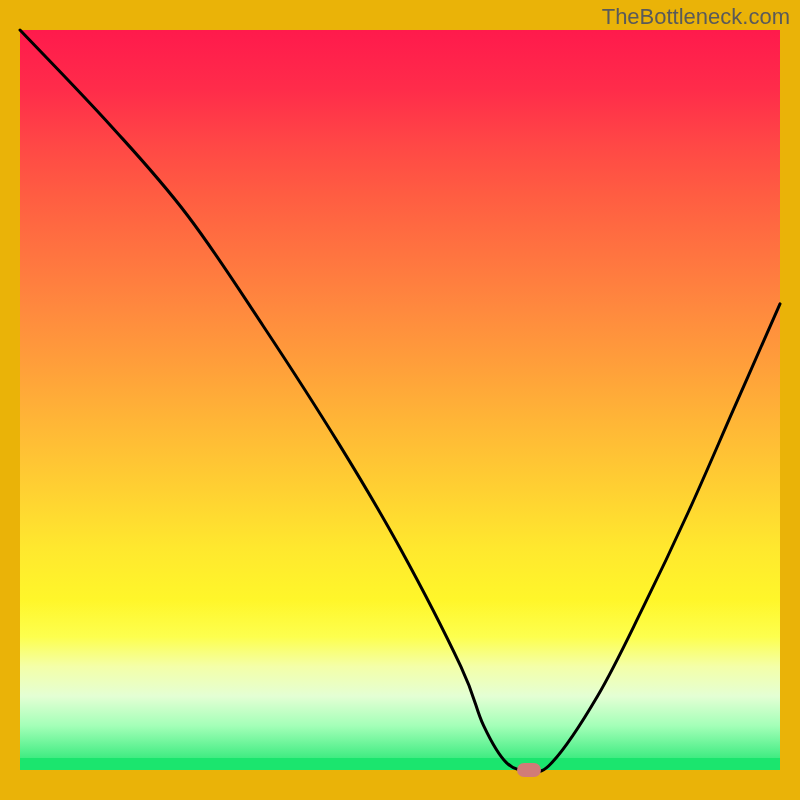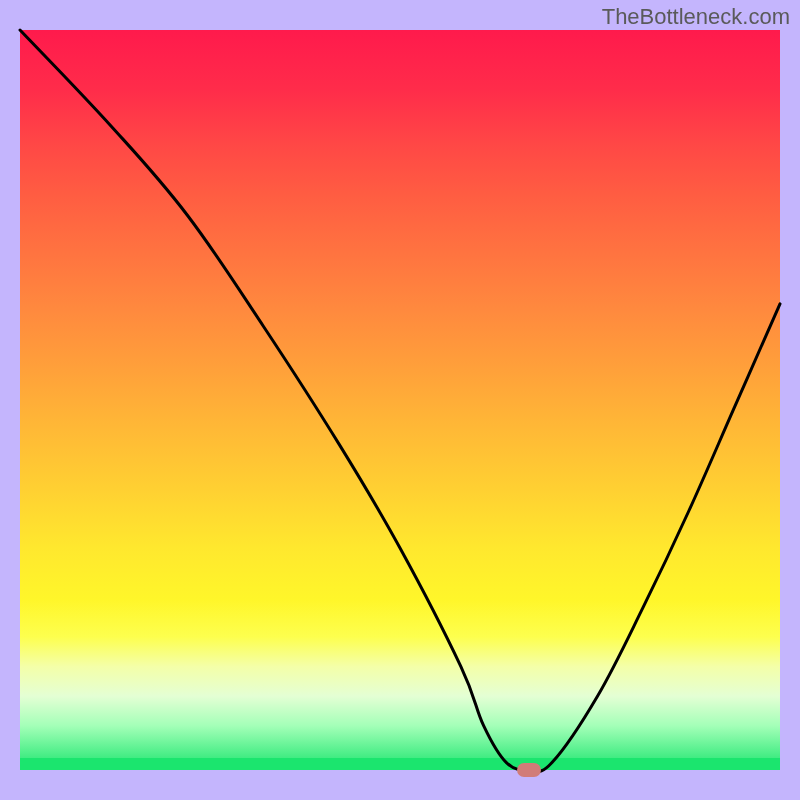--- a/index.html
+++ b/index.html
@@ -7,21 +7,21 @@
   padding: 0;
   width: 800px;
   height: 800px;
   background: #000;
   font-family: Arial, Helvetica, sans-serif;
 }
 .container {
   position: relative;
   width: 800px;
   height: 800px;
-  background: #c4b5fd;
+  background: #eab308;
 }
 .watermark {
   position: absolute;
   top: 4px;
   right: 10px;
   color: #5a5a5a;
   font-size: 22px;
   font-weight: 400;
   z-index: 10;
 }

